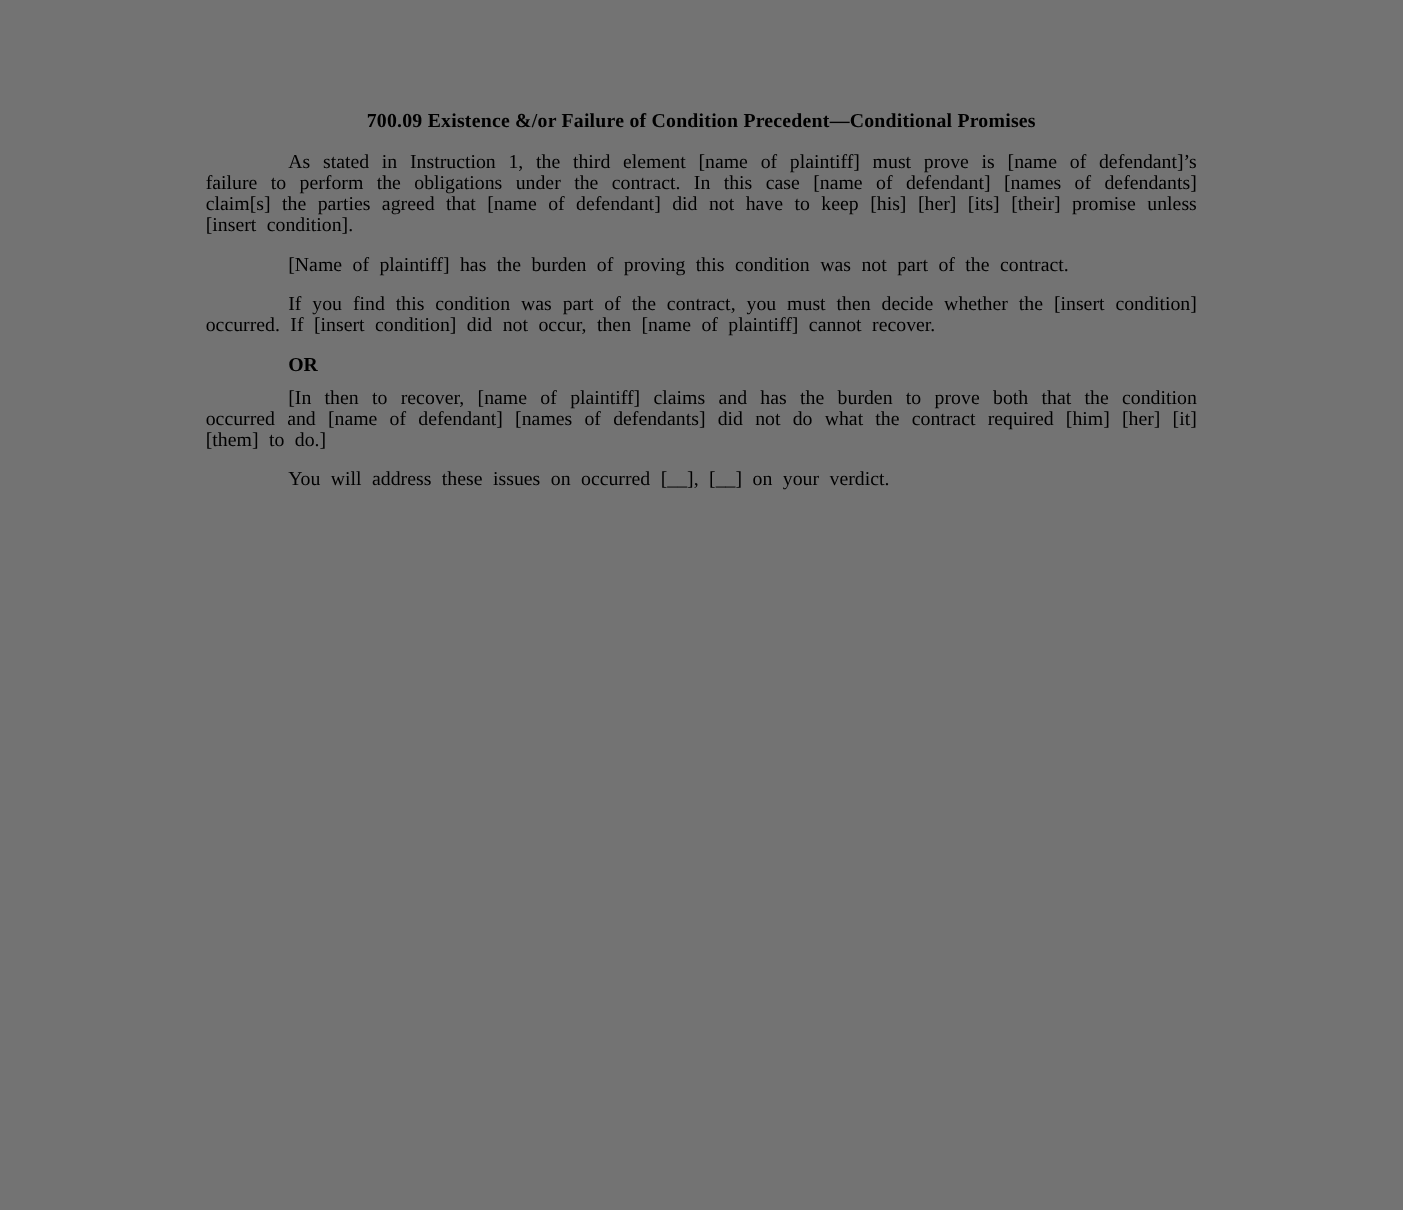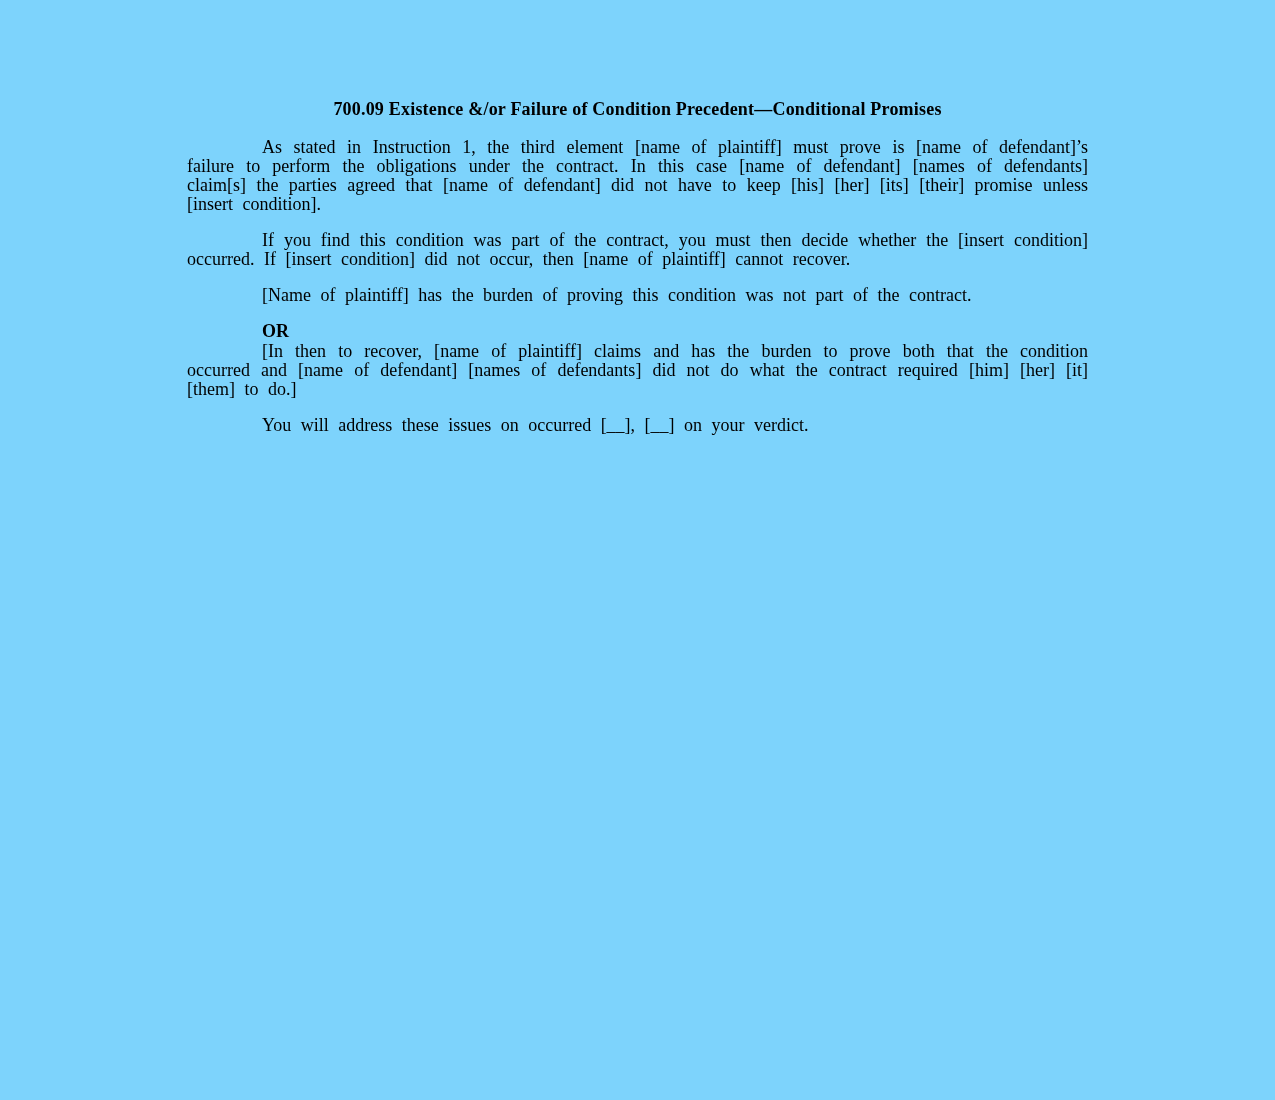--- a/index.html
+++ b/index.html
@@ -5,21 +5,21 @@
   html, body {
     margin: 0;
     padding: 0;
     background: #ffffff;
     color: #000000;
   }
   .page {
     position: relative;
     width: 1275px;
     height: 1100px;
-    background: #7dd3fc;
+    background: #737373;
     overflow: hidden;
     font-family: "Liberation Serif", "DejaVu Serif", serif;
     font-size: 18px;
     line-height: 19px;
   }
   .content {
     position: absolute;
     left: 187px;
     top: 100px;
     width: 901px;
@@ -31,38 +31,38 @@
     letter-spacing: 0.2px;
   }
   p.body-para {
     margin: 0 0 17px 0;
     text-align: justify;
     text-indent: 75px;
     word-spacing: 5px;
   }
   .or-heading {
     font-weight: bold;
-    margin: 0 0 1px 0;
+    margin: 0 0 11px 0;
     padding-left: 75px;
   }
   .italic { }
 </style>
 </head>
 <body>
 
 <div class="page">
   <div class="content">
 
     <h1 class="doc-title" style="font-size:18px;">700.09 Existence &amp;/or Failure of Condition Precedent—Conditional Promises</h1>
 
     <p class="body-para"><span>As stated in Instruction 1, the third element [</span><span class="italic">name of plaintiff</span><span>] must prove is [</span><span class="italic">name of defendant</span><span>]’s failure to perform the obligations under the contract. In this case [</span><span class="italic">name of defendant</span><span>] [</span><span class="italic">names of defendants</span><span>] claim[s] the parties agreed that [name </span><span class="italic">of defendant</span><span>] did not have to keep [his] [her] [its] [their] promise unless [</span><span class="italic">insert condition</span><span>].</span></p>
 
+    <p class="body-para"><span>[</span><span class="italic">Name of plaintiff</span><span>] has the burden of proving this condition was not part of the contract.</span></p>
+
     <p class="body-para"><span>If you find this condition was part of the contract, you must then decide whether the [</span><span class="italic">insert condition</span><span>] occurred. If [</span><span class="italic">insert condition</span><span>] did not occur, then [</span><span class="italic">name of plaintiff</span><span>] cannot recover.</span></p>
-
-    <p class="body-para"><span>[</span><span class="italic">Name of plaintiff</span><span>] has the burden of proving this condition was not part of the contract.</span></p>
 
     <p class="or-heading">OR</p>
 
     <p class="body-para"><span>[In then to recover, [</span><span class="italic">name of plaintiff</span><span>] claims and has the burden to prove both that the condition occurred and [</span><span class="italic">name of defendant</span><span>] [</span><span class="italic">names of defendants</span><span>] did not do what the contract required [him] [her] [it] [them] to do.]</span></p>
 
     <p class="body-para"><span>You will address these issues on occurred [__], [__] on your verdict.</span></p>
 
   </div>
 </div>
 

